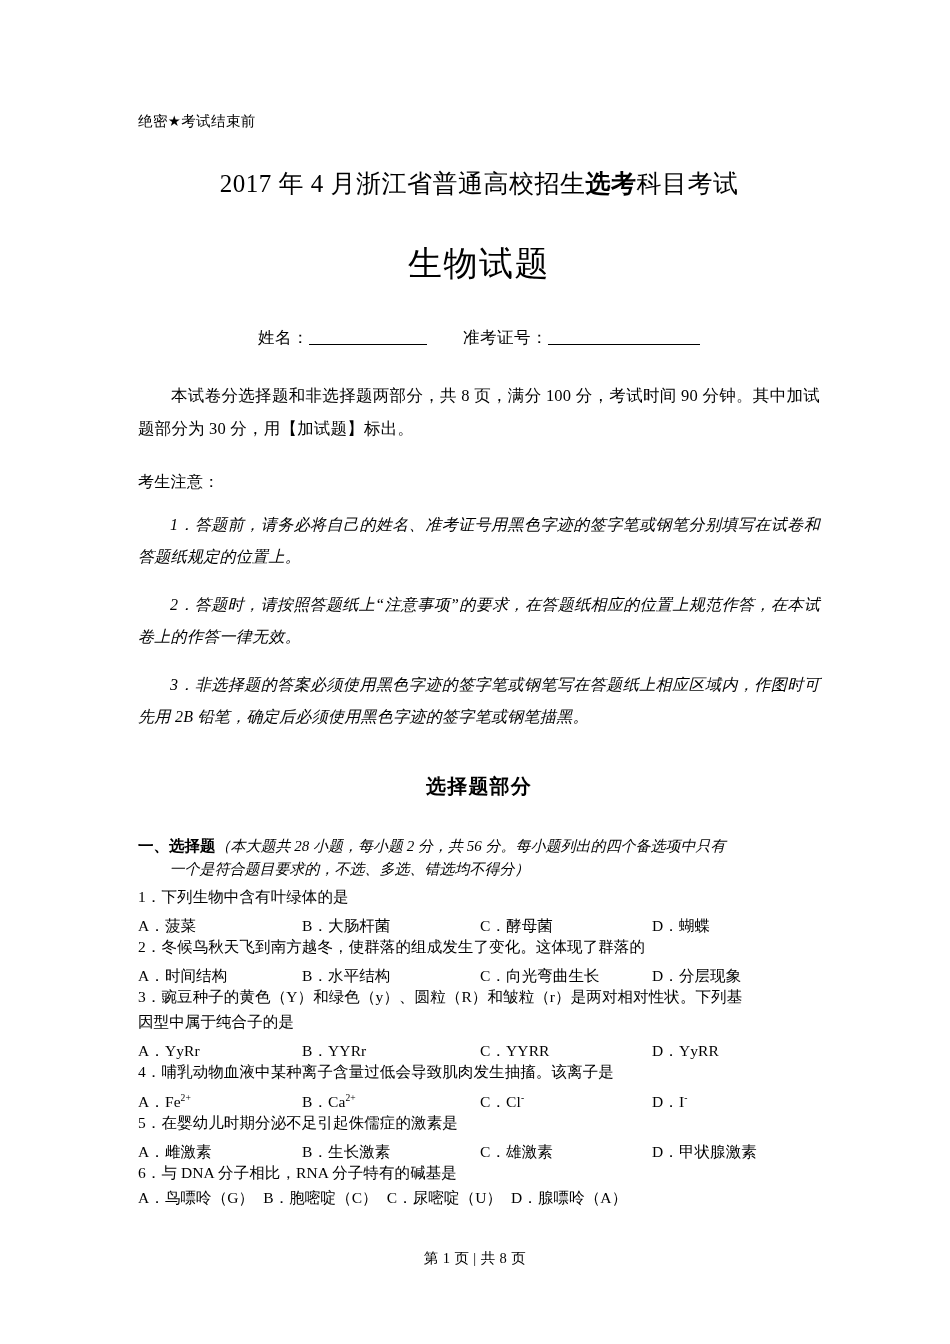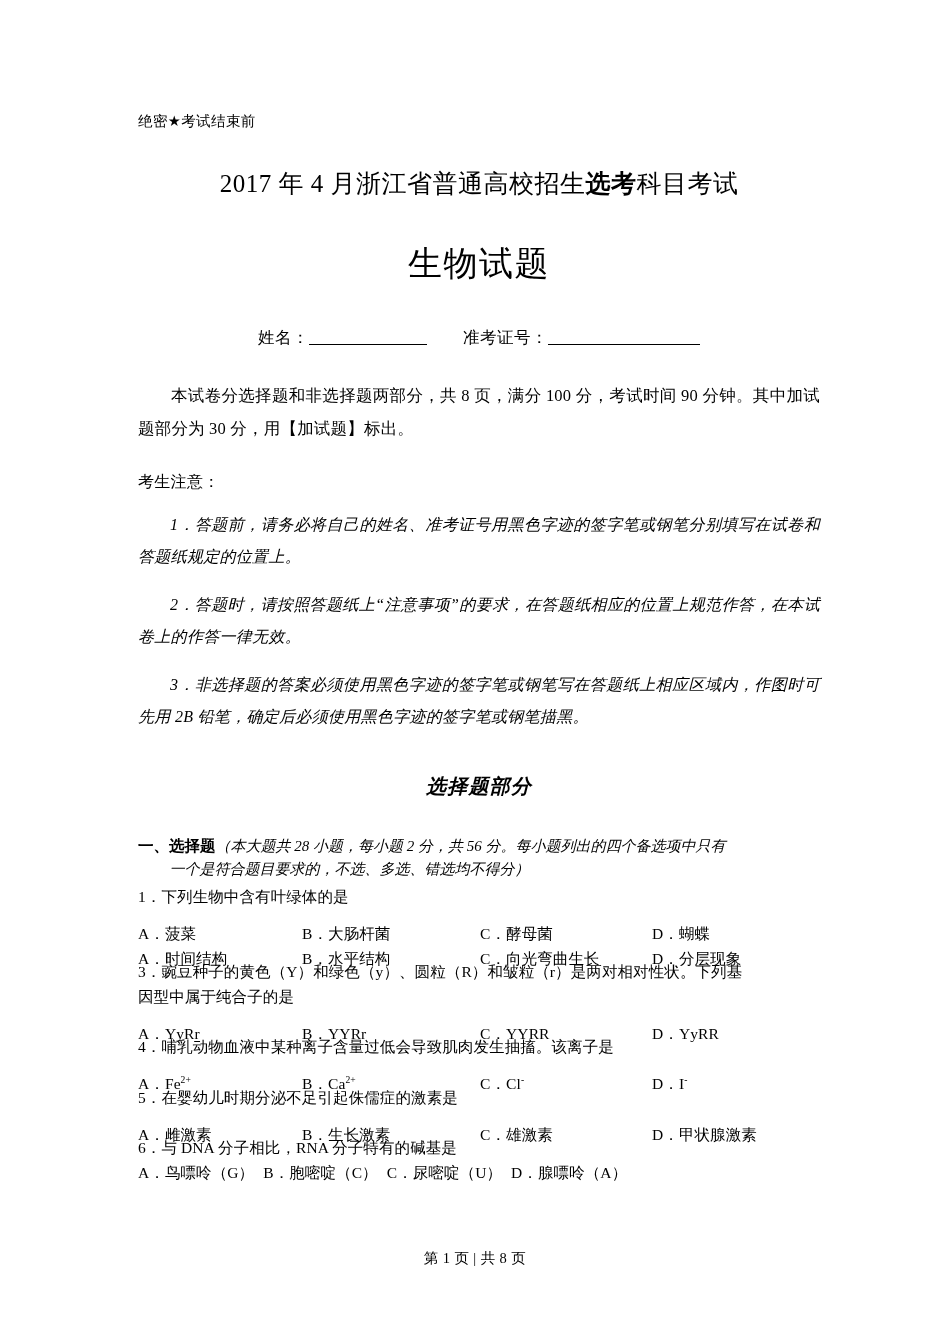--- a/index.html
+++ b/index.html
@@ -110,21 +110,20 @@
   }
 
   
   .section-heading {
     margin-top: 40px;
     text-align: center;
     font-family: "Liberation Sans", "DejaVu Sans", sans-serif;
     font-weight: bold;
     font-size: 20px;
     letter-spacing: 1.2px;
-    font-style: italic;
   }
 
   
   .group-heading {
     margin-top: 34px;
     font-size: 15px;
     line-height: 1.55;
     text-align: justify;
   }
   .group-heading .gh-label {
@@ -156,21 +155,21 @@
   .q-options {
     position: relative;
     font-size: 15.5px;
     line-height: 1.62;
     height: 1.62em;
     letter-spacing: 0.1px;
     white-space: nowrap;
   }
   .q-options .opt {
     position: absolute;
-    top: 12px;
+    top: 4px;
   }
   .opt-a { left: 0px; }
   .opt-b { left: 164px; text-align: center; }
   .opt-c { left: 342px; }
   .opt-d { left: 514px; text-align: center; }
 
   
   .q-options.inline {
     position: static;
     height: auto;
@@ -232,20 +231,21 @@
       <div class="q-block">
         <div class="q-stem"><span>1．</span><span>下列生物中含有叶绿体的是</span></div>
         <div class="q-options">
           <span class="opt opt-a"><span>A．</span><span>菠菜</span></span>
           <span class="opt opt-b"><span>B．</span><span>大肠杆菌</span></span>
           <span class="opt opt-c"><span>C．</span><span>酵母菌</span></span>
           <span class="opt opt-d"><span>D．</span><span>蝴蝶</span></span>
         </div>
       </div>
       <div class="q-block">
+        <div class="q-stem"><span>2．</span><span>冬候鸟秋天飞到南方越冬，使群落的组成发生了变化。这体现了群落的</span></div>
         <div class="q-options">
           <span class="opt opt-a"><span>A．</span><span>时间结构</span></span>
           <span class="opt opt-b"><span>B．</span><span>水平结构</span></span>
           <span class="opt opt-c"><span>C．</span><span>向光弯曲生长</span></span>
           <span class="opt opt-d"><span>D．</span><span>分层现象</span></span>
         </div>
       </div>
       <div class="q-block">
         <div class="q-stem"><span>3．</span><span>豌豆种子的黄色（Y）和绿色（y）、圆粒（R）和皱粒（r）是两对相对性状。下列基</span></div>
         <div class="q-stem wrap">因型中属于纯合子的是</div>

